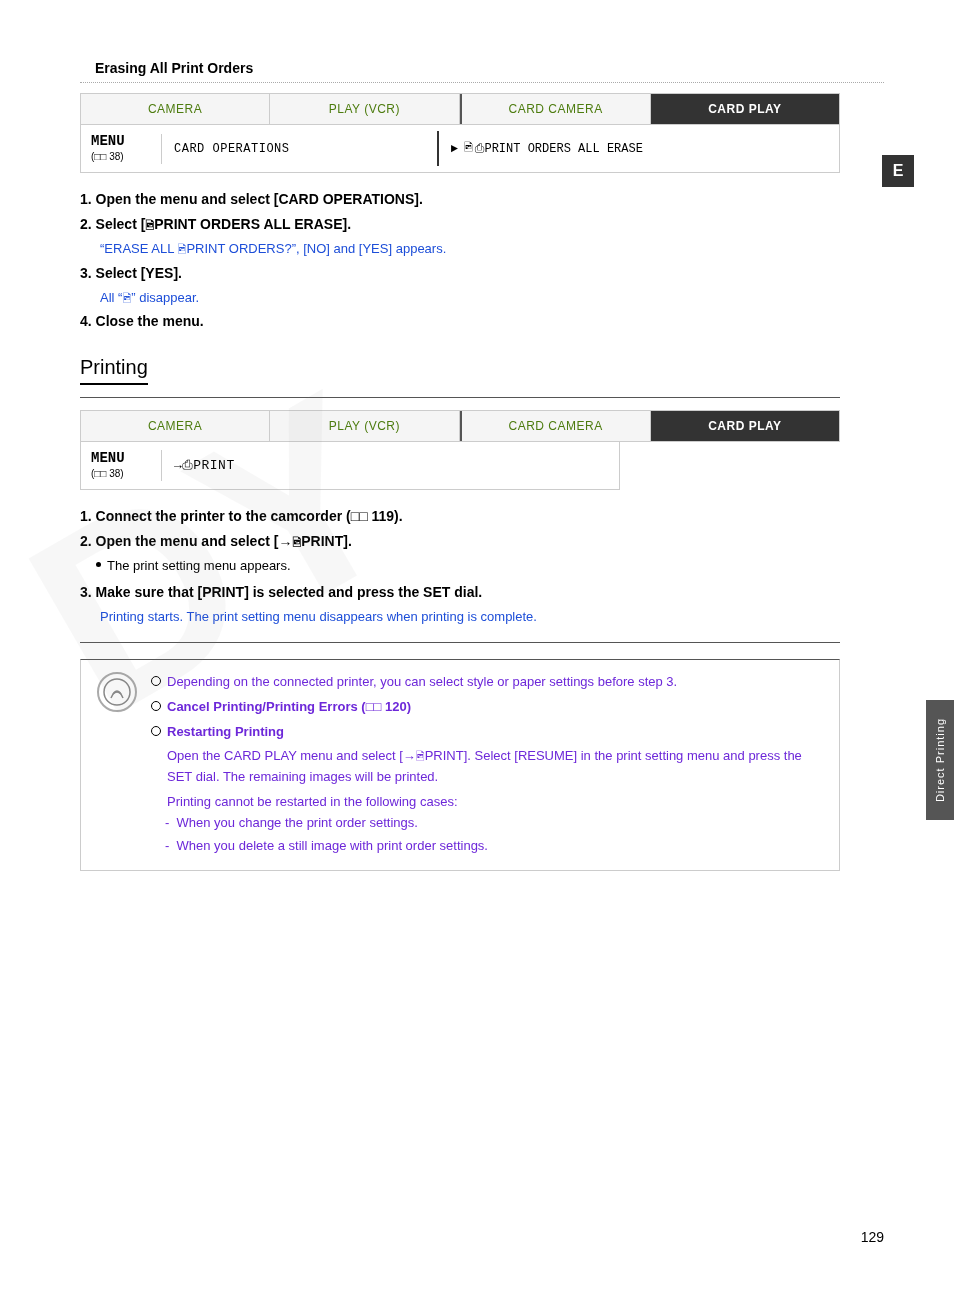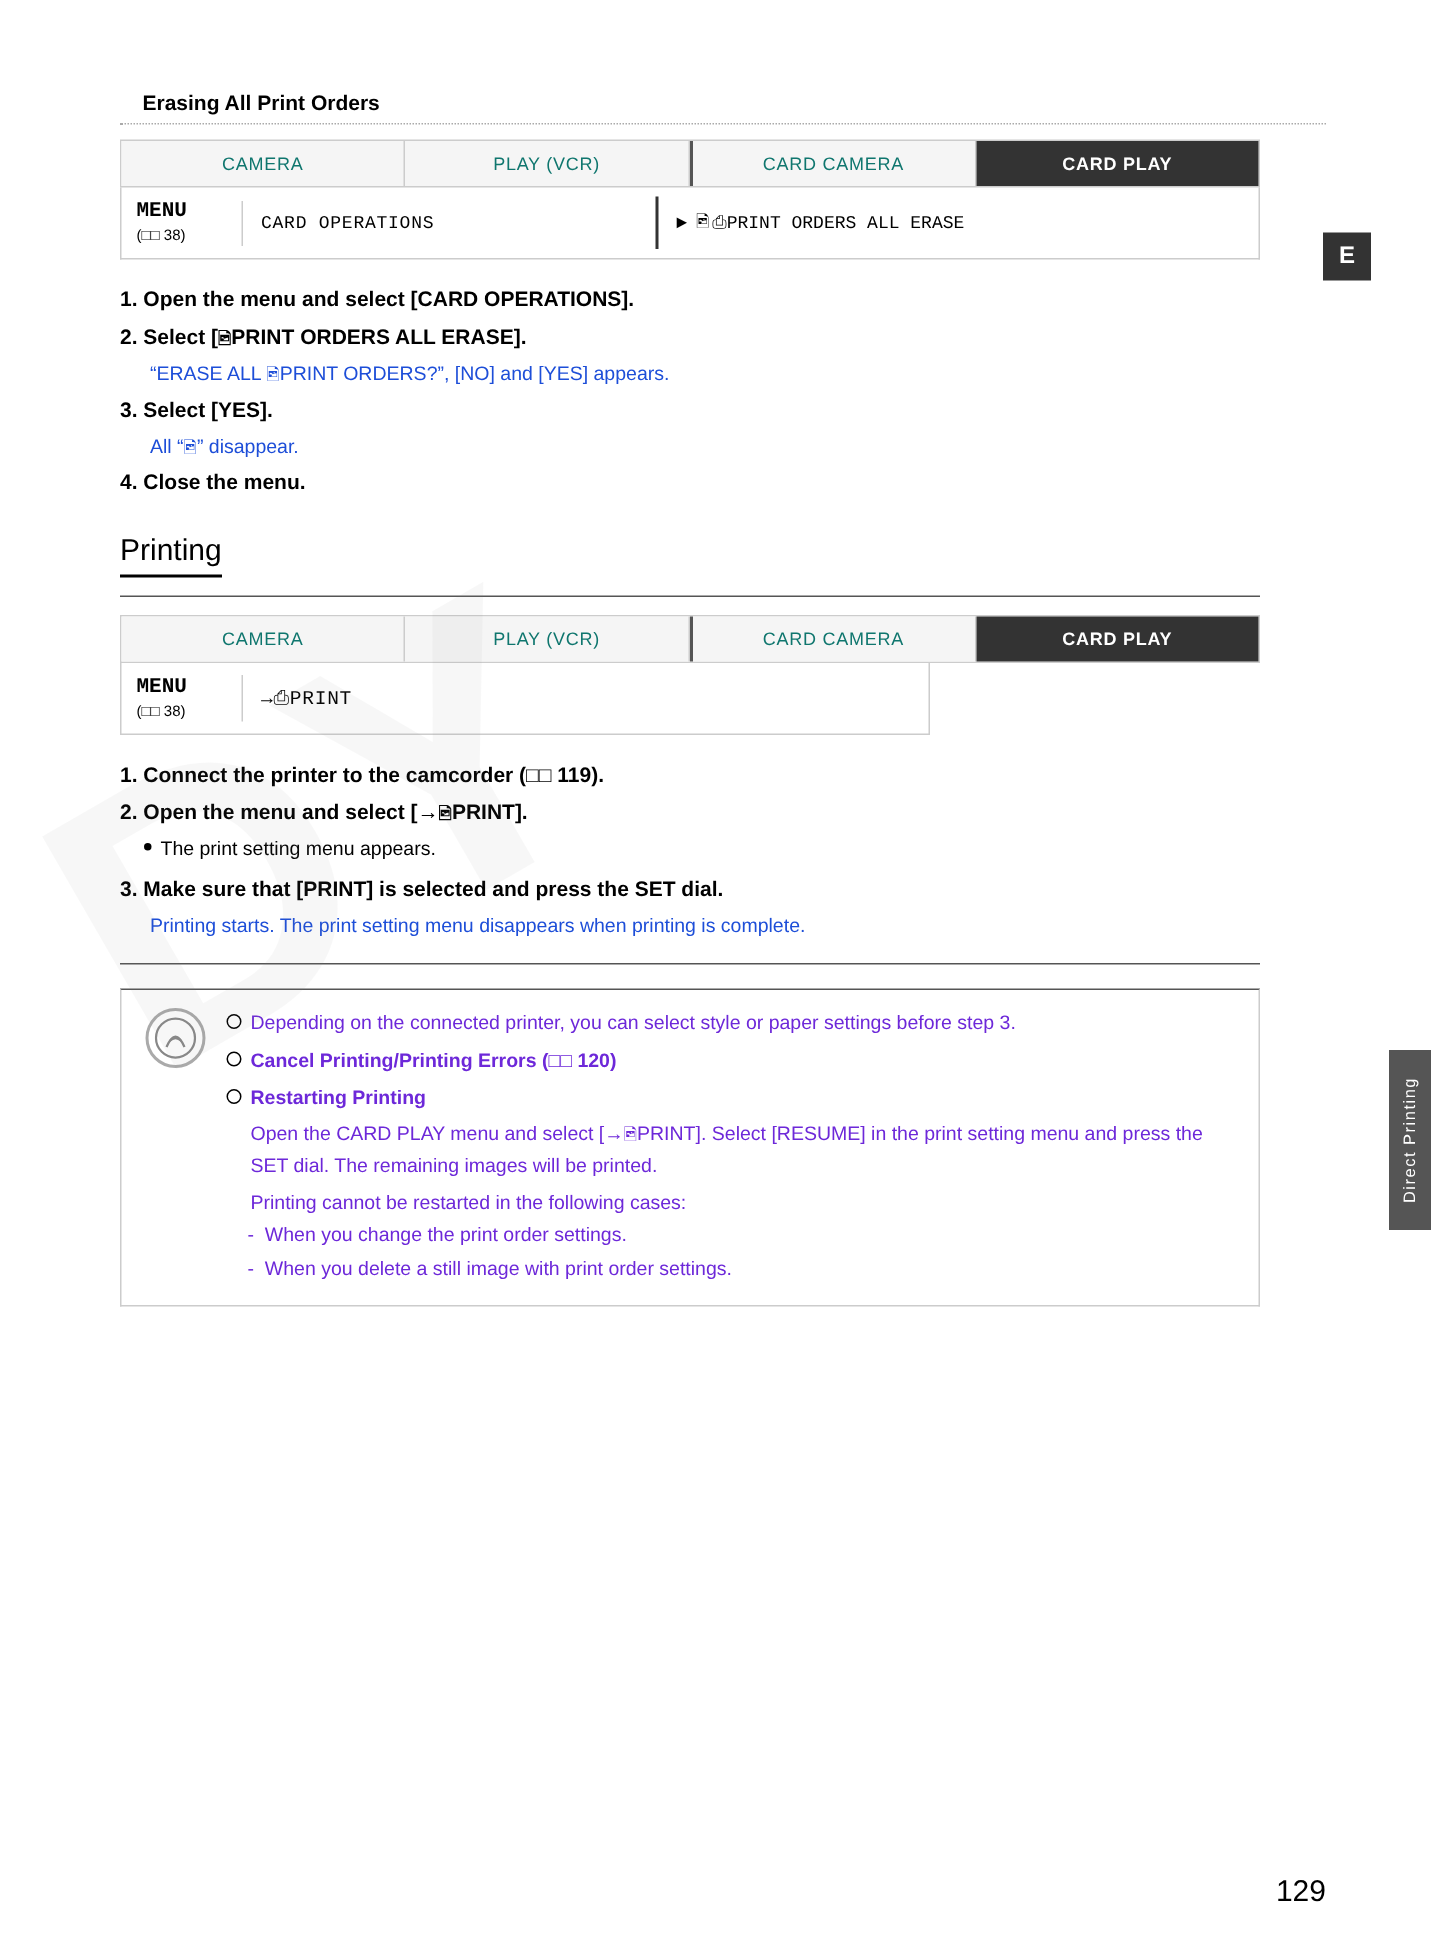--- a/index.html
+++ b/index.html
@@ -38,21 +38,21 @@
       display: flex;
       border: 1px solid #ccc;
       margin-bottom: 0;
       width: 760px;
     }
     .tab {
       flex: 1;
       text-align: center;
       padding: 8px 4px;
       font-size: 12px;
-      color: #0f766e;
+      color: #4d7c0f;
       letter-spacing: 0.5px;
       border-right: 1px solid #ccc;
       background: #f5f5f5;
       font-family: Arial, sans-serif;
     }
     .tab:last-child {
       border-right: none;
     }
     .tab.active {
       background: #333;
@@ -211,23 +211,23 @@
       width: 32px;
       height: 32px;
       display: flex;
       align-items: center;
       justify-content: center;
     }
 
     
     .page-number {
       position: absolute;
-      bottom: 18px;
+      bottom: 46px;
       right: 70px;
-      font-size: 20px;
+      font-size: 14px;
     }
 
     
     .watermark {
       position: absolute;
       top: 350px;
       left: 100px;
       width: 500px;
       height: 600px;
       opacity: 0.06;

